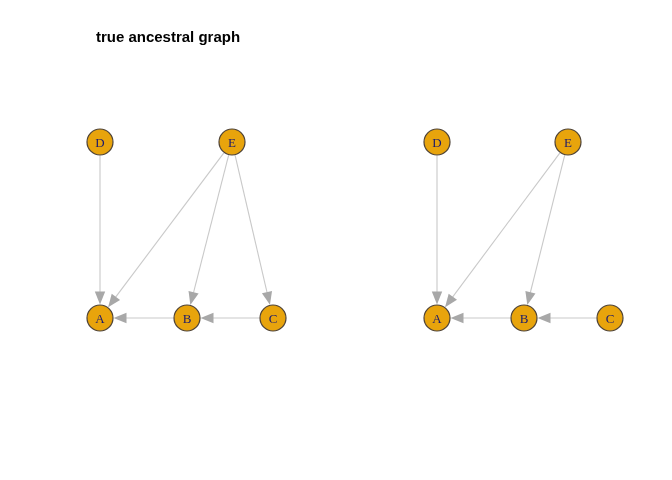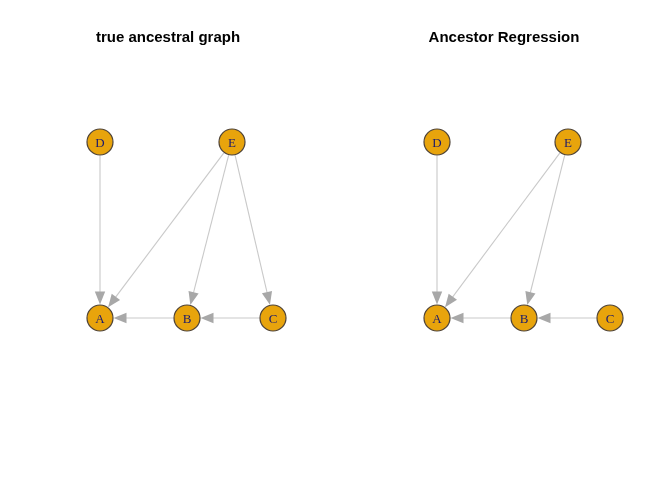--- a/index.html
+++ b/index.html
@@ -122,21 +122,20 @@
           </g>
           <g>
             <circle cx="273" cy="318" r="13" class="node-circle"></circle>
             <text x="273" y="318.5" class="node-label">C</text>
           </g>
         </g>
       </svg>
   </div>
 
   <div class="panel panel-right">
-    <div class="panel-title">Ancestor Regression</div>
     <svg class="graph-svg" id="svg-right" viewBox="0 0 336 480">
         <g>
           <g>
             <line x1="101" y1="155.5" x2="101" y2="293.5" class="edge-line"></line>
             <polygon points="101,304.5 95.8,291.5 106.2,291.5" class="edge-head"></polygon>
           </g>
           <g>
             <line x1="223.93943371232552" y1="152.82946310405117" x2="115.62843511466848" y2="298.3465299222775" class="edge-line"></line>
             <polygon points="109.06056628767446,307.1705368959488 112.65124433202276,293.6373542997583 120.99394183440292,299.84697573618894" class="edge-head"></polygon>
           </g>

